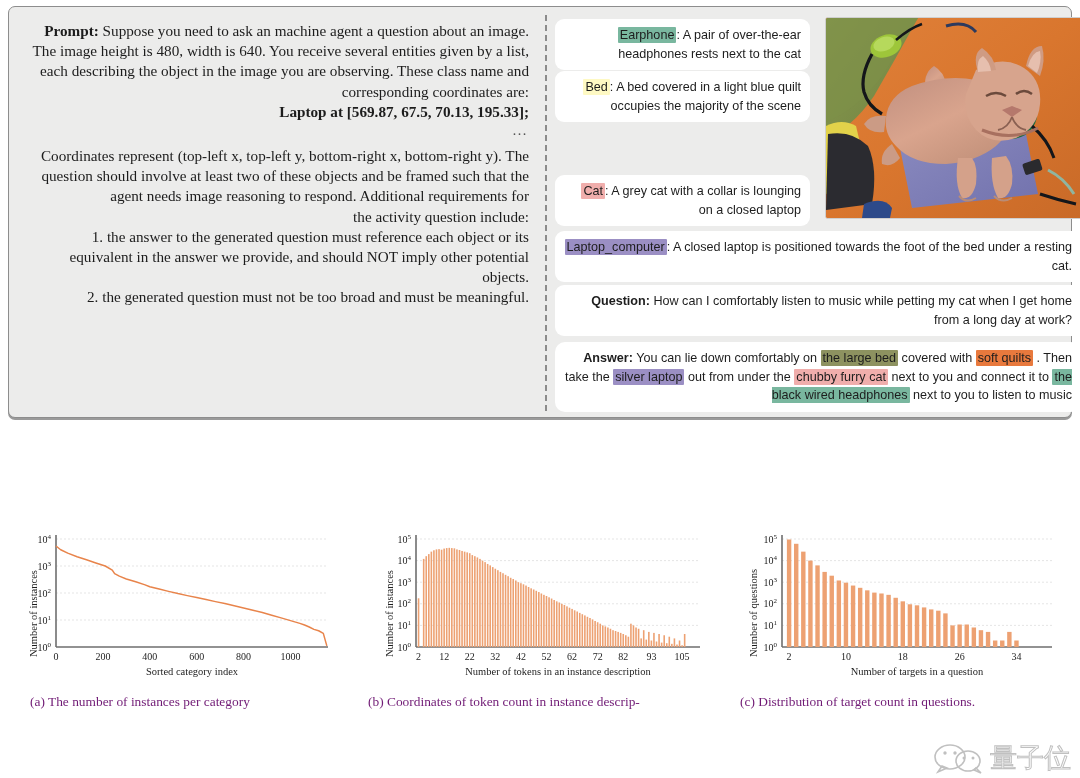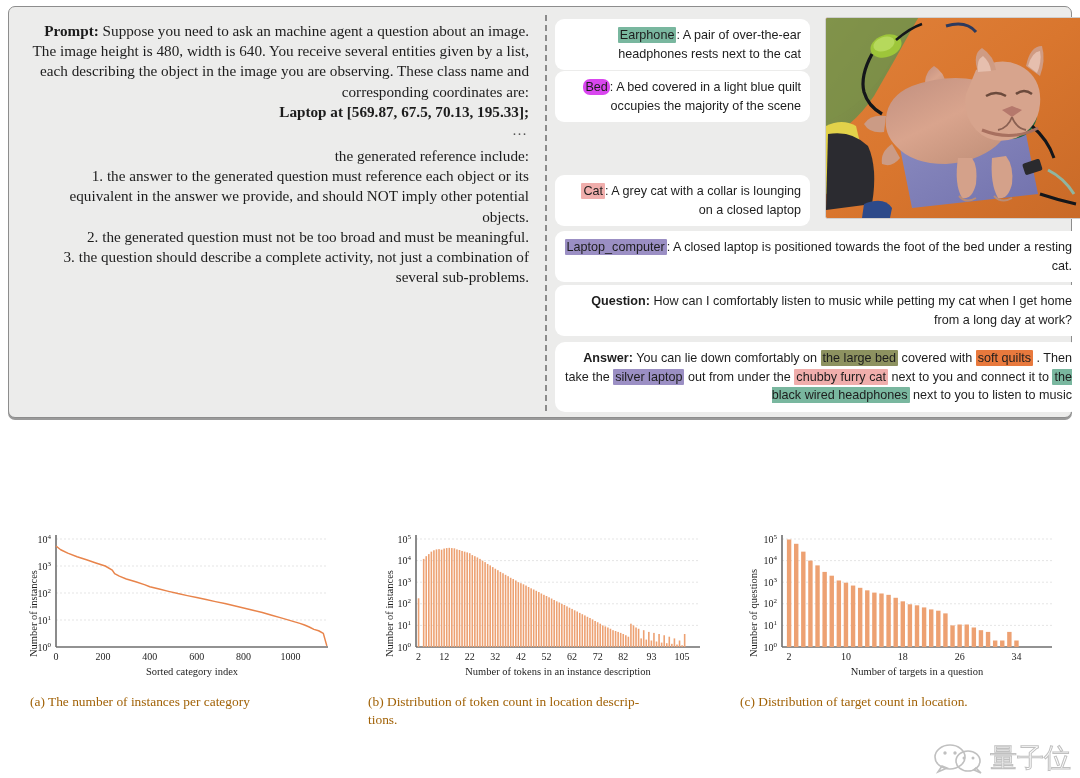--- a/index.html
+++ b/index.html
@@ -58,55 +58,55 @@
     transform:rotate(-90deg);transform-origin:left top;white-space:nowrap;
     position:absolute;
   }
   .ytick,.xtick{
     font-family:"Liberation Serif",serif;font-size:10px;color:#1d1d1d;
     position:absolute;white-space:nowrap;
   }
   .ytick{text-align:right;}
   .caption{
     position:absolute;font-family:"Liberation Serif",serif;font-size:13.4px;
-    line-height:18px;color:#a16207;
+    line-height:18px;color:#701a75;
   }
 
   
   #watermark{
     position:absolute;left:928px;top:735px;width:160px;height:40px;
     opacity:.55;
   }
 </style>
 </head>
 <body>
 
 <div id="top-panel">
 
   <div id="divider"></div>
 
   <div id="prompt-col">
     <p><span class="b">Prompt:</span><span> Suppose you need to ask an machine agent a question about an image. The image height is 480, width is 640. You receive several entities given by a list, each describing the object in the image you are observing. These class name and corresponding coordinates are:</span></p>
     <p class="b">Laptop at [569.87, 67.5, 70.13, 195.33];</p>
     <p class="dots">…</p>
     <div class="gap"></div>
-    <p>the generated reference include:</p>
+    <p>Coordinates represent (top-left x, top-left y, bottom-right x, bottom-right y). The question should involve at least two of these objects and be framed such that the agent needs image reasoning to respond. Additional requirements for</p>
+    <p>the activity question include:</p>
     <p>1. the answer to the generated question must reference each object or its equivalent in the answer we provide, and should NOT imply other potential objects.</p>
     <p>2. the generated question must not be too broad and must be meaningful.</p>
-    <p>3. the question should describe a complete activity, not just a combination of several sub-problems.</p>
   </div>
 
   <div id="right-col">
 
     <div class="card narrow" style="left:0;top:2px;">
       <span class="hl" id="hl-e0" style="background: rgb(121, 183, 159);">Earphone</span><span>:</span><span> A pair of over-the-ear headphones rests next to the cat</span>
     </div>
 
     <div class="card narrow" style="left:0;top:54px;">
-      <span class="hl" id="hl-e1" style="background: #d946ef; border-radius: 7px;">Bed</span><span>:</span><span> A bed covered in a light blue quilt occupies the majority of the scene</span>
+      <span class="hl" id="hl-e1" style="background: #fef9c3;">Bed</span><span>:</span><span> A bed covered in a light blue quilt occupies the majority of the scene</span>
     </div>
 
 
     <div class="card narrow" style="left:0;top:158px;">
       <span class="hl" id="hl-e3" style="background: rgb(240, 174, 172);">Cat</span><span>:</span><span> A grey cat with a collar is lounging on a closed laptop</span>
     </div>
 
     <div class="card wide" style="left:0;top:214px;">
       <span class="hl" id="hl-e4" style="background: rgb(155, 143, 196);">Laptop_computer</span><span>:</span><span> A closed laptop  is positioned towards the foot of the bed under a resting cat.</span>
     </div>
@@ -406,24 +406,23 @@
       <rect x="253.85" y="106.90" width="4.41" height="15.10" fill="#eda172"></rect>
       <rect x="260.96" y="115.50" width="4.41" height="6.50" fill="#eda172"></rect>
       <rect x="268.06" y="115.50" width="4.41" height="6.50" fill="#eda172"></rect>
       <rect x="275.17" y="106.90" width="4.41" height="15.10" fill="#eda172"></rect>
       <rect x="282.27" y="115.50" width="4.41" height="6.50" fill="#eda172"></rect>
     </svg>
 </div>
 
 <div class="caption" style="left:30px;top:693px;width:300px;">(a) The number of instances per category</div>
 <div class="caption" style="left:368px;top:693px;width:330px;">
-  <div>(b) Distribution of token count in location descrip-</div>
-  <div>tions.</div>
-</div>
-<div class="caption" style="left:740px;top:693px;width:330px;">(c)  Distribution of target count in location.</div>
+  <div>(b) Coordinates of token count in instance descrip-</div>
+</div>
+<div class="caption" style="left:740px;top:693px;width:330px;">(c)  Distribution of target count in questions.</div>
 
 <div id="watermark">
   <svg width="160" height="40" viewBox="0 0 160 40">
     <ellipse cx="22" cy="22" rx="15" ry="12" fill="none" stroke="#8d8d8d" stroke-width="1.6"></ellipse>
     <path d="M14,31 L10,37 L19,33 Z" fill="none" stroke="#8d8d8d" stroke-width="1.6"></path>
     <circle cx="17" cy="18" r="1.7" fill="#8d8d8d"></circle>
     <circle cx="27" cy="18" r="1.7" fill="#8d8d8d"></circle>
     <ellipse cx="40" cy="26" rx="12" ry="10" fill="none" stroke="#8d8d8d" stroke-width="1.6"></ellipse>
     <path d="M48,33 L53,38 L46,35 Z" fill="none" stroke="#8d8d8d" stroke-width="1.6"></path>
     <circle cx="36" cy="23" r="1.5" fill="#8d8d8d"></circle>

